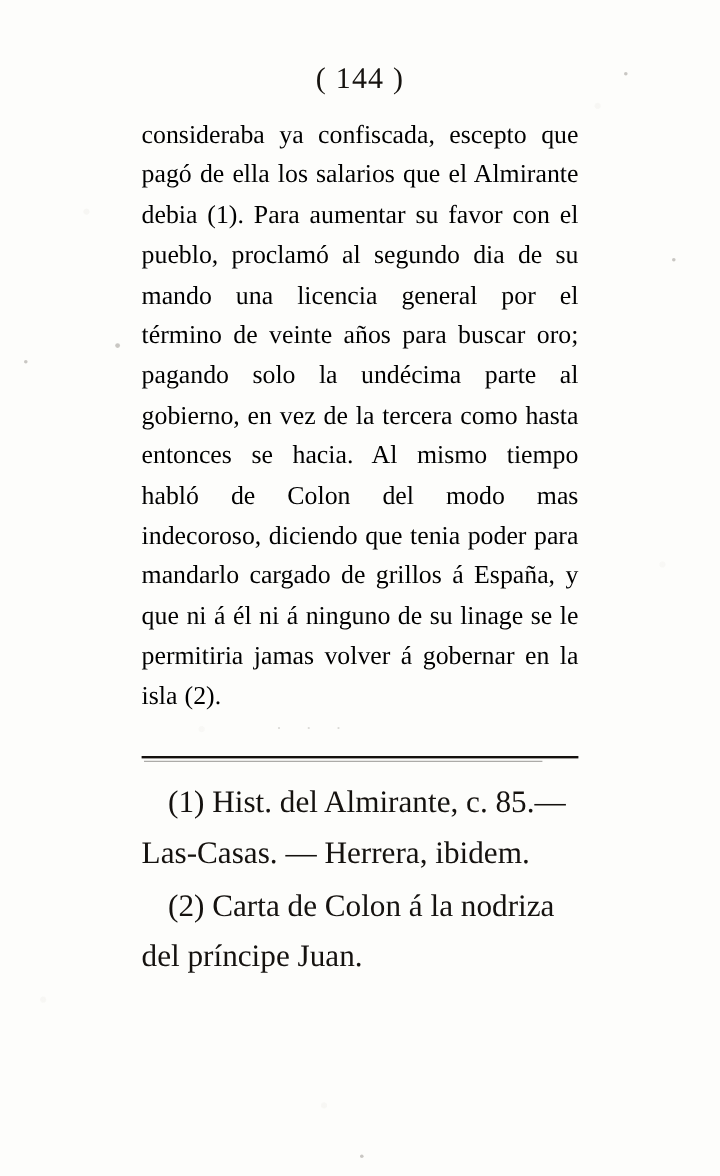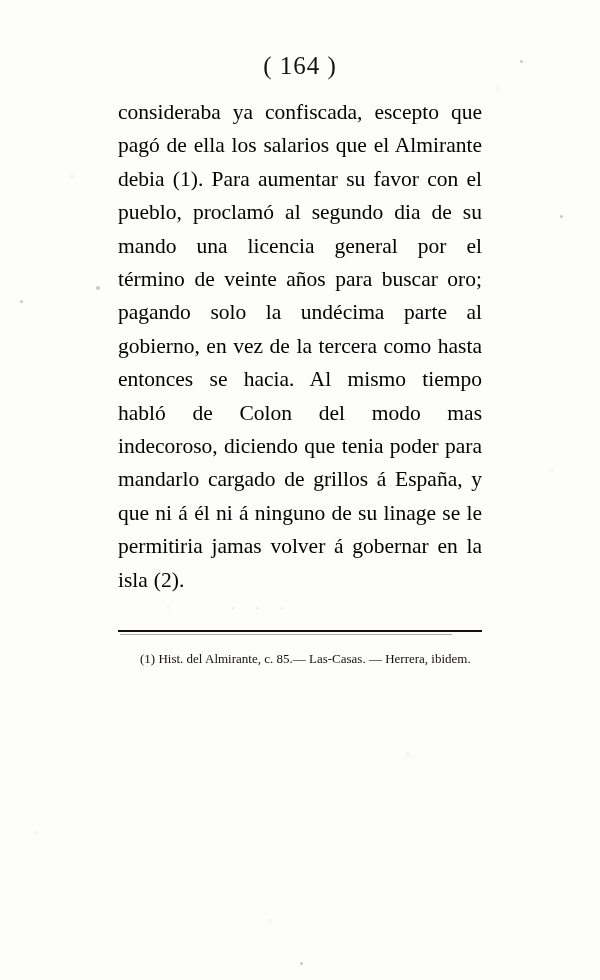--- a/index.html
+++ b/index.html
@@ -75,22 +75,22 @@
     left: 2px;
     right: 30px;
     top: 2px;
     border-top: 1px solid rgba(20,17,14,0.35);
   }
   .footnotes {
     position: absolute;
     left: 118px;
     width: 368px;
     top: 648px;
-    font-size: 13px;
-    line-height: 21px;
+    font-size: 26px;
+    line-height: 42px;
     color: #15120f;
   }
   .footnotes p {
     margin: 0 0 2px 0;
     text-indent: 22px;
   }
   .faint-offset {
     position: absolute;
     left: 230px;
     top: 600px;
@@ -109,32 +109,33 @@
     border-radius: 50%;
   }
 </style>
 </head>
 <body>
 
 <div class="page">
 
   <div class="paper-grain"></div>
 
-  <div class="page-number">( 164 )</div>
+  <div class="page-number">( 144 )</div>
 
   <div class="body-text">
     <p>consideraba ya confiscada, escepto que pagó de ella los salarios que el Almirante debia (1). Para aumentar su favor con el pueblo, proclamó al segundo dia de su mando una licencia general por el término de veinte años para buscar oro; pagando solo la undécima parte al gobierno, en vez de la tercera como hasta entonces se hacia. Al mismo tiempo habló de Colon del modo mas indecoroso, diciendo que tenia poder para mandarlo cargado de grillos á España, y que ni á él ni á ninguno de su linage se le permitiria jamas volver á gobernar en la isla (2).</p>
   </div>
 
   <div class="faint-offset">· · ·</div>
 
   <div class="rule"></div>
 
   <div class="footnotes">
     <p>(1) Hist. del Almirante, c. 85.— Las-Casas. — Herrera, ibidem.</p>
+    <p>(2) Carta de Colon á la nodriza del príncipe Juan.</p>
   </div>
 
   <div class="edge-speck" style="left:20px; top:300px; width:3px; height:3px;"></div>
   <div class="edge-speck" style="left:560px; top:215px; width:3px; height:3px;"></div>
   <div class="edge-speck" style="left:96px; top:286px; width:4px; height:4px;"></div>
   <div class="edge-speck" style="left:300px; top:962px; width:3px; height:3px;"></div>
   <div class="edge-speck" style="left:520px; top:60px; width:3px; height:3px;"></div>
 
 </div>
 

